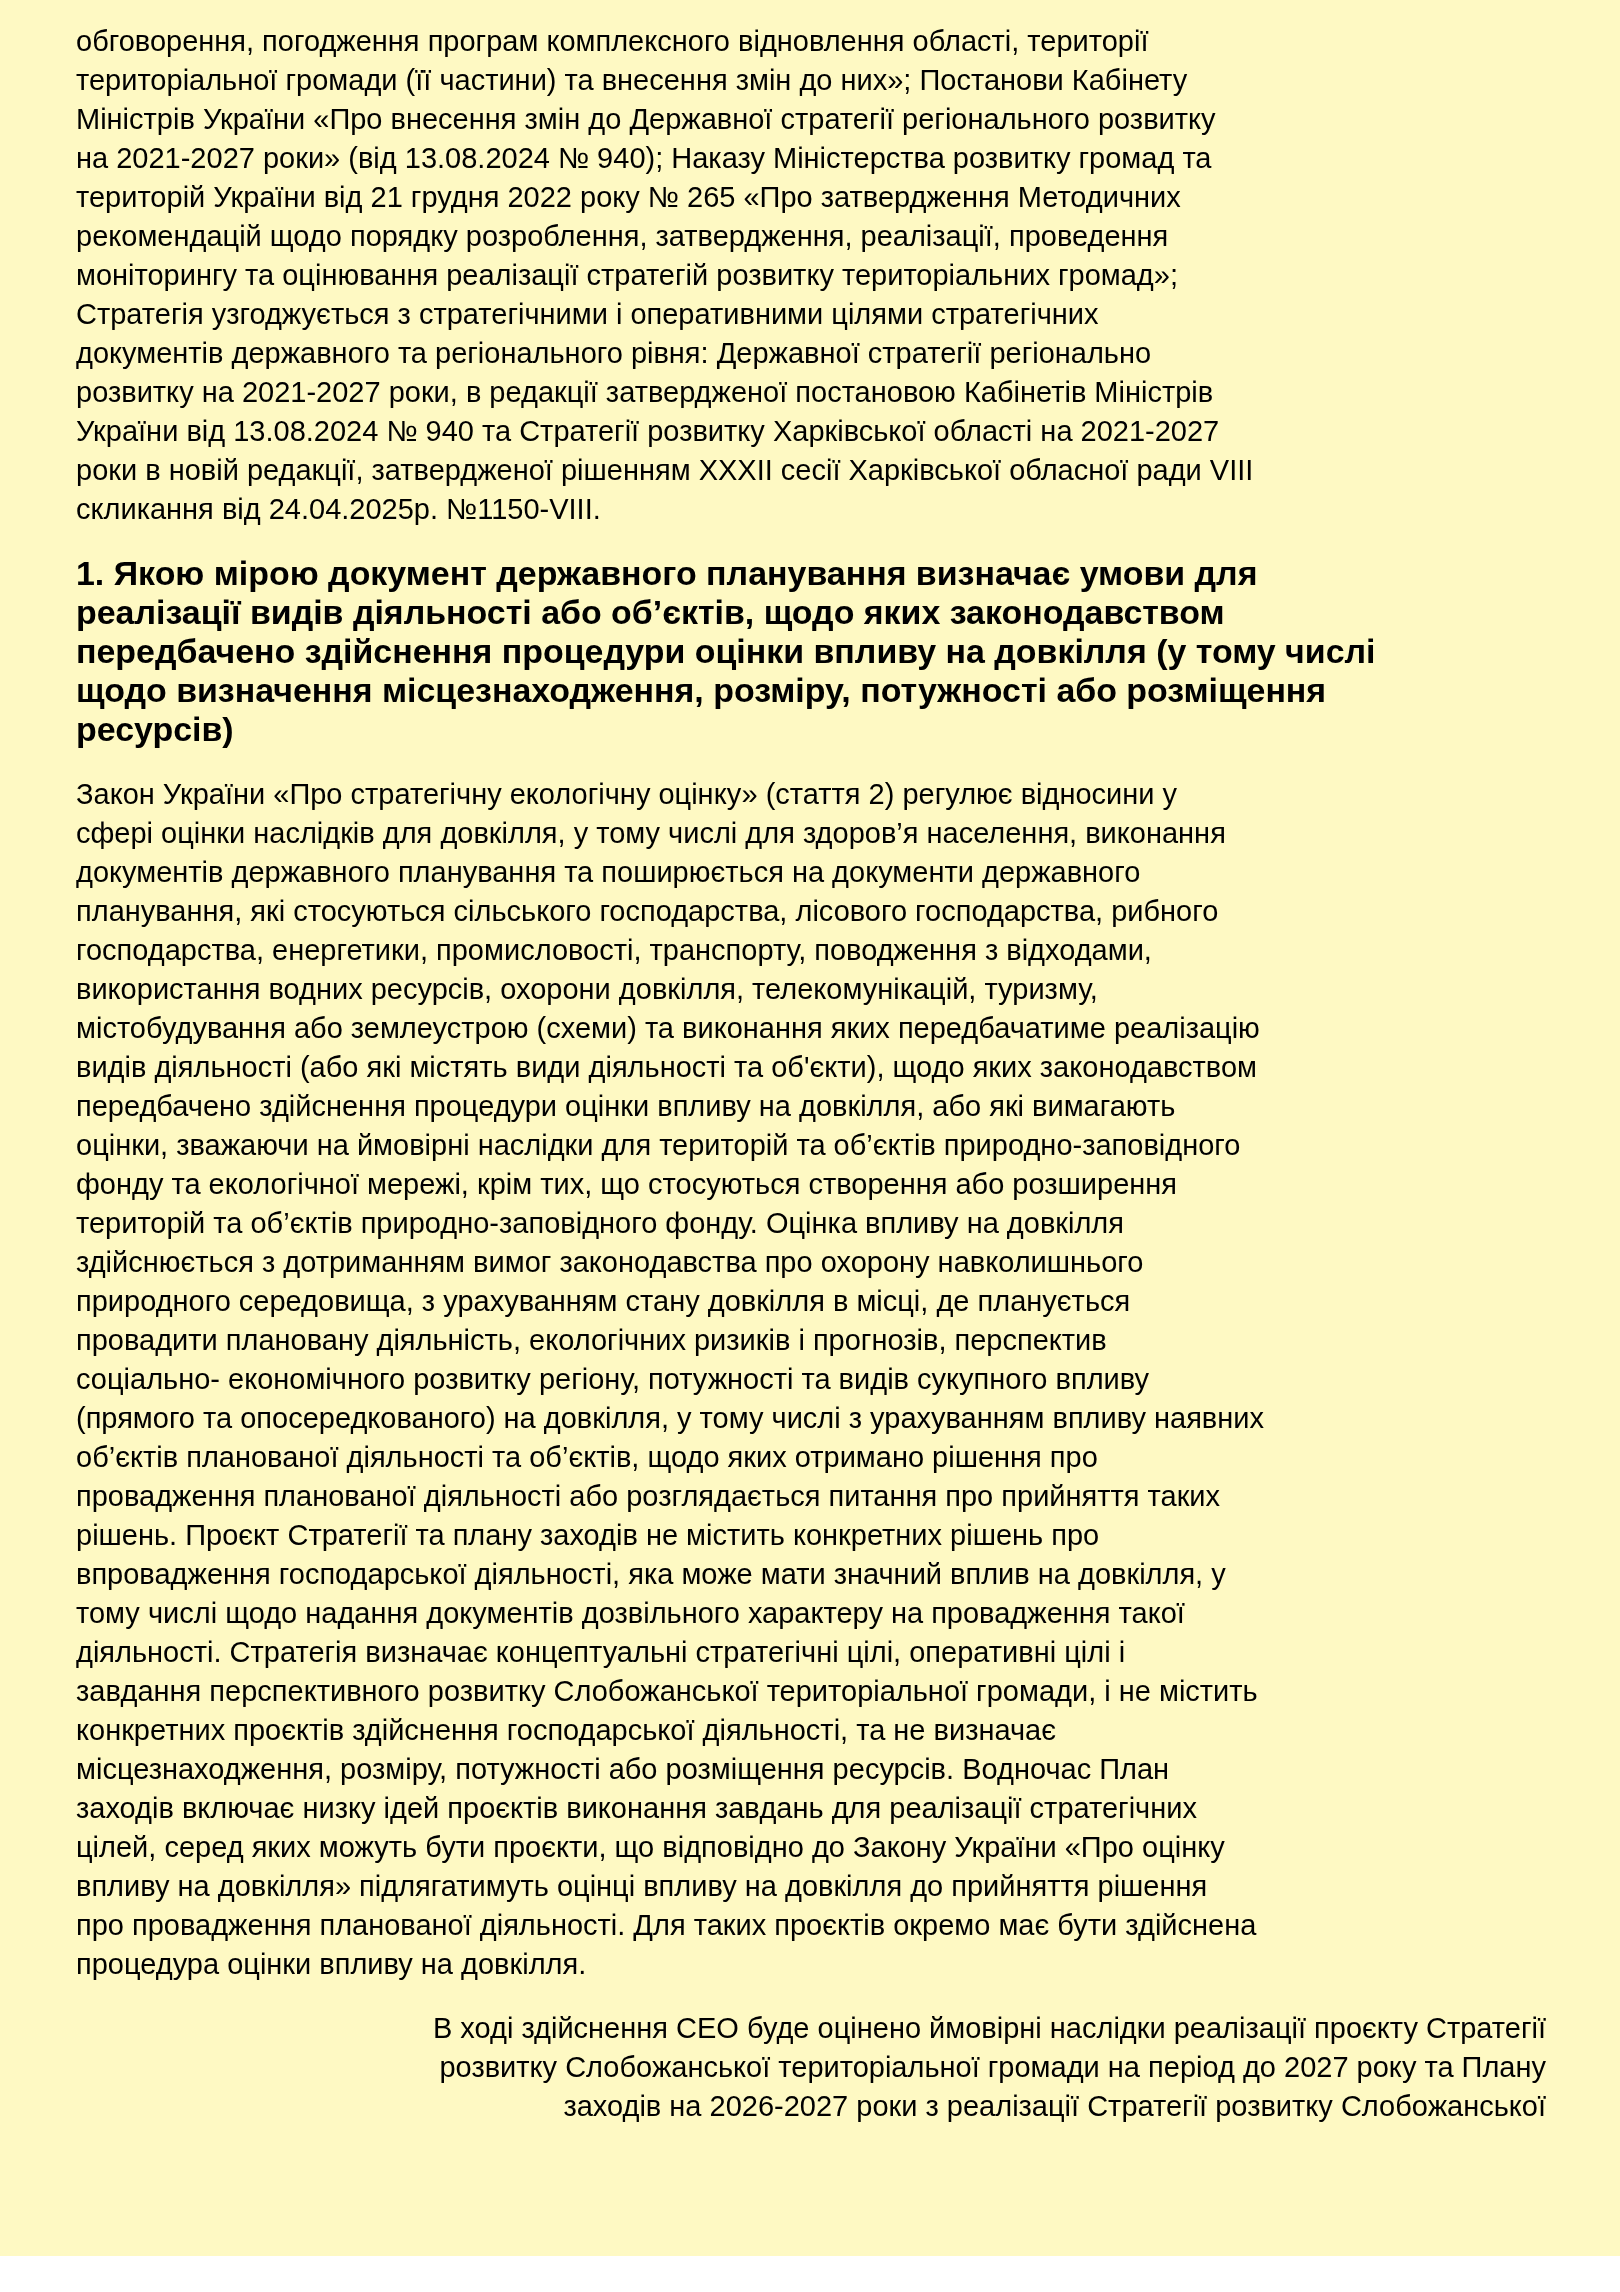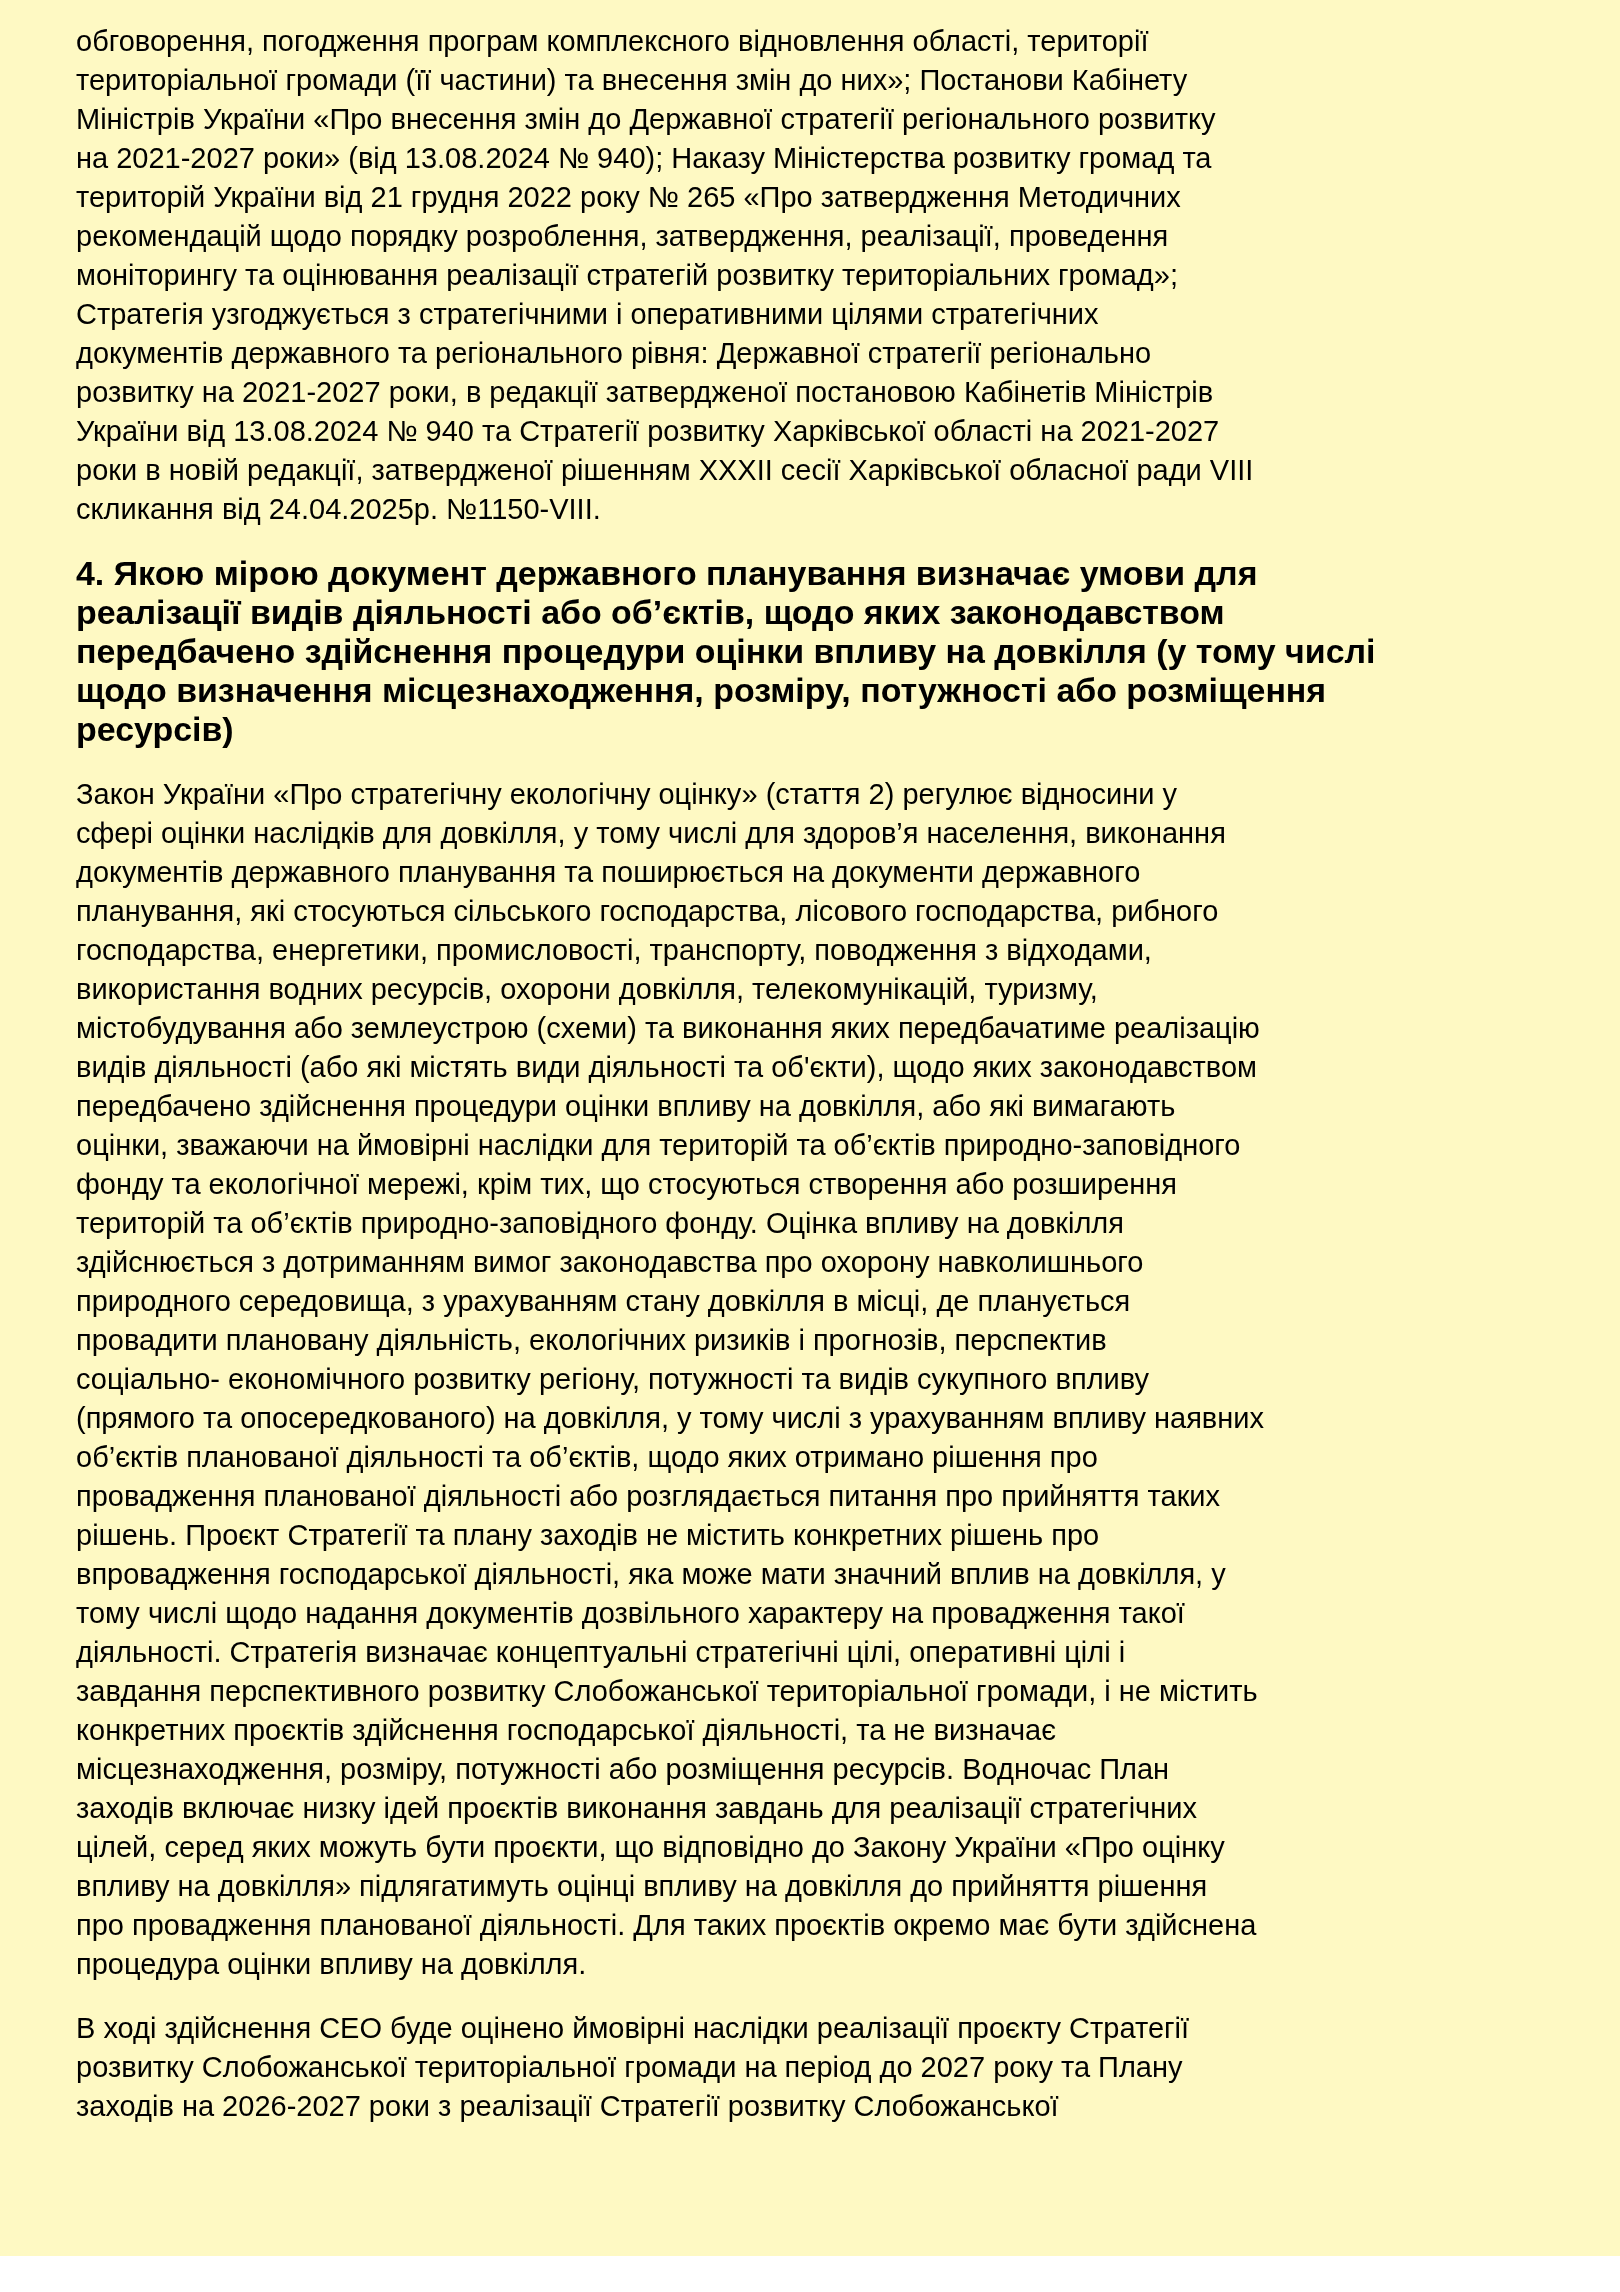--- a/index.html
+++ b/index.html
@@ -24,41 +24,41 @@
   .para {
     white-space: pre-line;
     margin: 0 0 25.5px 0;
     font-weight: normal;
   }
   .heading {
     white-space: pre-line;
     margin: 0 0 25.5px 0;
     font-weight: bold;
   }
-  .para:last-child { margin-bottom: 0; }
+  .para:last-child { margin-bottom: 0; text-align: right; }
 </style>
 </head>
 <body>
 
 <div class="page">
   <p class="para">обговорення, погодження програм комплексного відновлення області, території
 територіальної громади (її частини) та внесення змін до них»; Постанови Кабінету
 Міністрів України «Про внесення змін до Державної стратегії регіонального розвитку
 на 2021-2027 роки» (від 13.08.2024 № 940); Наказу Міністерства розвитку громад та
 територій України від 21 грудня 2022 року № 265 «Про затвердження Методичних
 рекомендацій щодо порядку розроблення, затвердження, реалізації, проведення
 моніторингу та оцінювання реалізації стратегій розвитку територіальних громад»;
 Стратегія узгоджується з стратегічними і оперативними цілями стратегічних
 документів державного та регіонального рівня: Державної стратегії регіонально
 розвитку на 2021-2027 роки, в редакції затвердженої постановою Кабінетів Міністрів
 України від 13.08.2024 № 940 та Стратегії розвитку Харківської області на 2021-2027
 роки в новій редакції, затвердженої рішенням XXXII сесії Харківської обласної ради VIII
 скликання від 24.04.2025р. №1150-VIII.</p>
 
-  <h3 class="heading">4. Якою мірою документ державного планування визначає умови для
+  <h3 class="heading">1. Якою мірою документ державного планування визначає умови для
 реалізації видів діяльності або об’єктів, щодо яких законодавством
 передбачено здійснення процедури оцінки впливу на довкілля (у тому числі
 щодо визначення місцезнаходження, розміру, потужності або розміщення
 ресурсів)</h3>
 
   <p class="para">Закон України «Про стратегічну екологічну оцінку» (стаття 2) регулює відносини у
 сфері оцінки наслідків для довкілля, у тому числі для здоров’я населення, виконання
 документів державного планування та поширюється на документи державного
 планування, які стосуються сільського господарства, лісового господарства, рибного
 господарства, енергетики, промисловості, транспорту, поводження з відходами,

